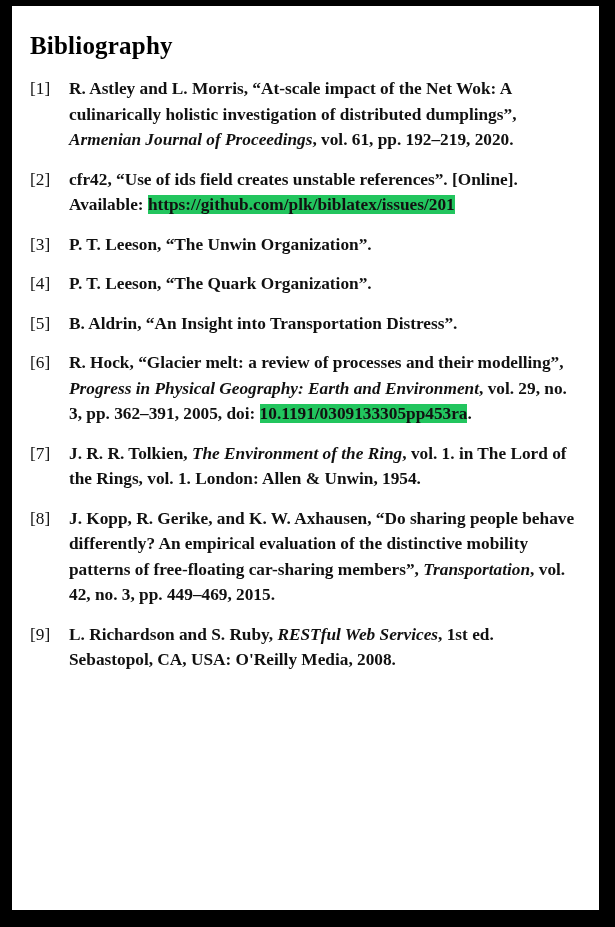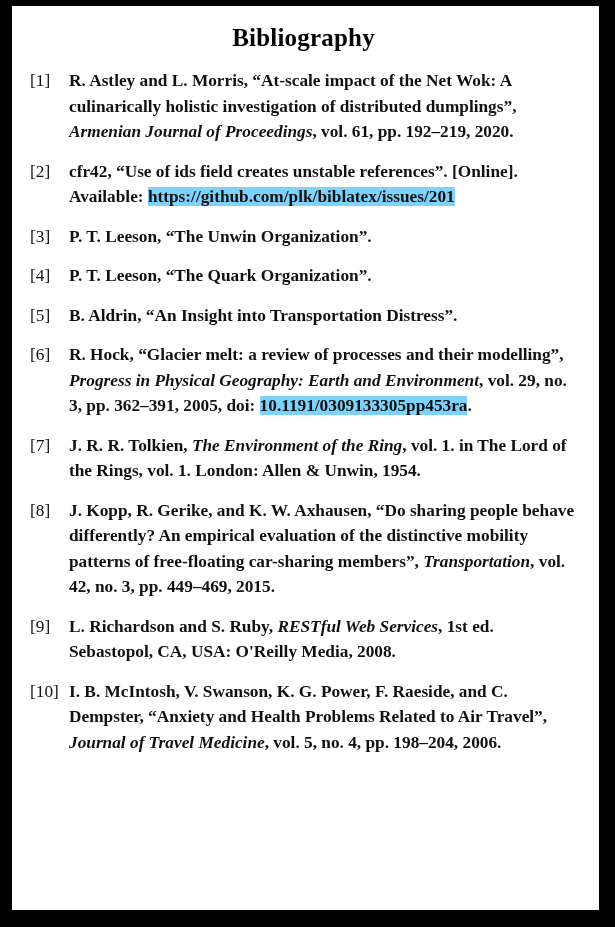--- a/index.html
+++ b/index.html
@@ -25,24 +25,23 @@
     height: 904px;
     background: #ffffff;
     overflow: hidden;
     box-sizing: border-box;
     padding: 18px 22px 0 18px;
     color: #111111;
   }
   h1.bib-heading {
     font-size: 25px;
     font-weight: bold;
-    margin: 0 0 16px 0;
+    margin: 8px 0 16px 0;
     color: #000000;
     letter-spacing: 0.2px;
-    text-align: center;
   }
   ol.bib-list {
     list-style: none;
     margin: 0;
     padding: 0;
   }
   li.bib-entry {
     display: flex;
     align-items: flex-start;
     margin: 0 0 14px 0;
@@ -56,21 +55,21 @@
   .bib-text {
     flex: 1 1 auto;
     font-weight: bold;
   }
   .bib-text i {
     font-style: italic;
   }
   a.bib-link {
     color: inherit;
     text-decoration: none;
-    background: #7dd3fc;
+    background: #22c55e;
     cursor: pointer;
   }
 </style>
 </head>
 <body>
 
 <div class="frame">
   <div class="page">
     <h1 class="bib-heading">Bibliography</h1>
     <ol class="bib-list" id="bib-list">
@@ -103,19 +102,15 @@
           <span class="bib-text"><span>J. R. R. Tolkien, </span><i>The Environment of the Ring</i><span>, vol. 1. in The Lord of the Rings, vol. 1. London: Allen &amp; Unwin, 1954.</span></span>
         </li>
         <li class="bib-entry">
           <span class="bib-label">[8]</span>
           <span class="bib-text"><span>J. Kopp, R. Gerike, and K. W. Axhausen, “Do sharing people behave differently? An empirical evaluation of the distinctive mobility patterns of free-floating car-sharing members”, </span><i>Transportation</i><span>, vol. 42, no. 3, pp. 449–469, 2015.</span></span>
         </li>
         <li class="bib-entry">
           <span class="bib-label">[9]</span>
           <span class="bib-text"><span>L. Richardson and S. Ruby, </span><i>RESTful Web Services</i><span>, 1st ed. Sebastopol, CA, USA: O'Reilly Media, 2008.</span></span>
         </li>
-        <li class="bib-entry">
-          <span class="bib-label">[10]</span>
-          <span class="bib-text"><span>I. B. McIntosh, V. Swanson, K. G. Power, F. Raeside, and C. Dempster, “Anxiety and Health Problems Related to Air Travel”, </span><i>Journal of Travel Medicine</i><span>, vol. 5, no. 4, pp. 198–204, 2006.</span></span>
-        </li>
       </ol>
   </div>
 </div>
 
 </body></html>

